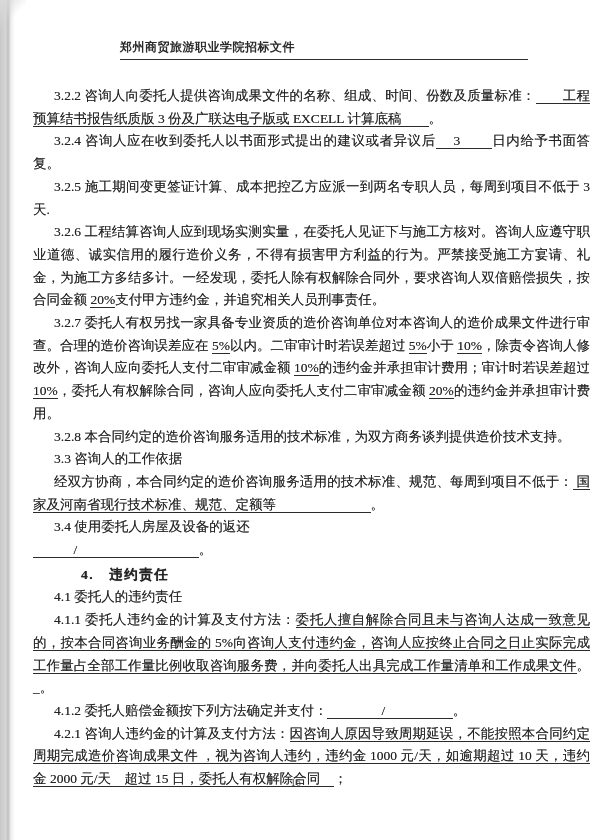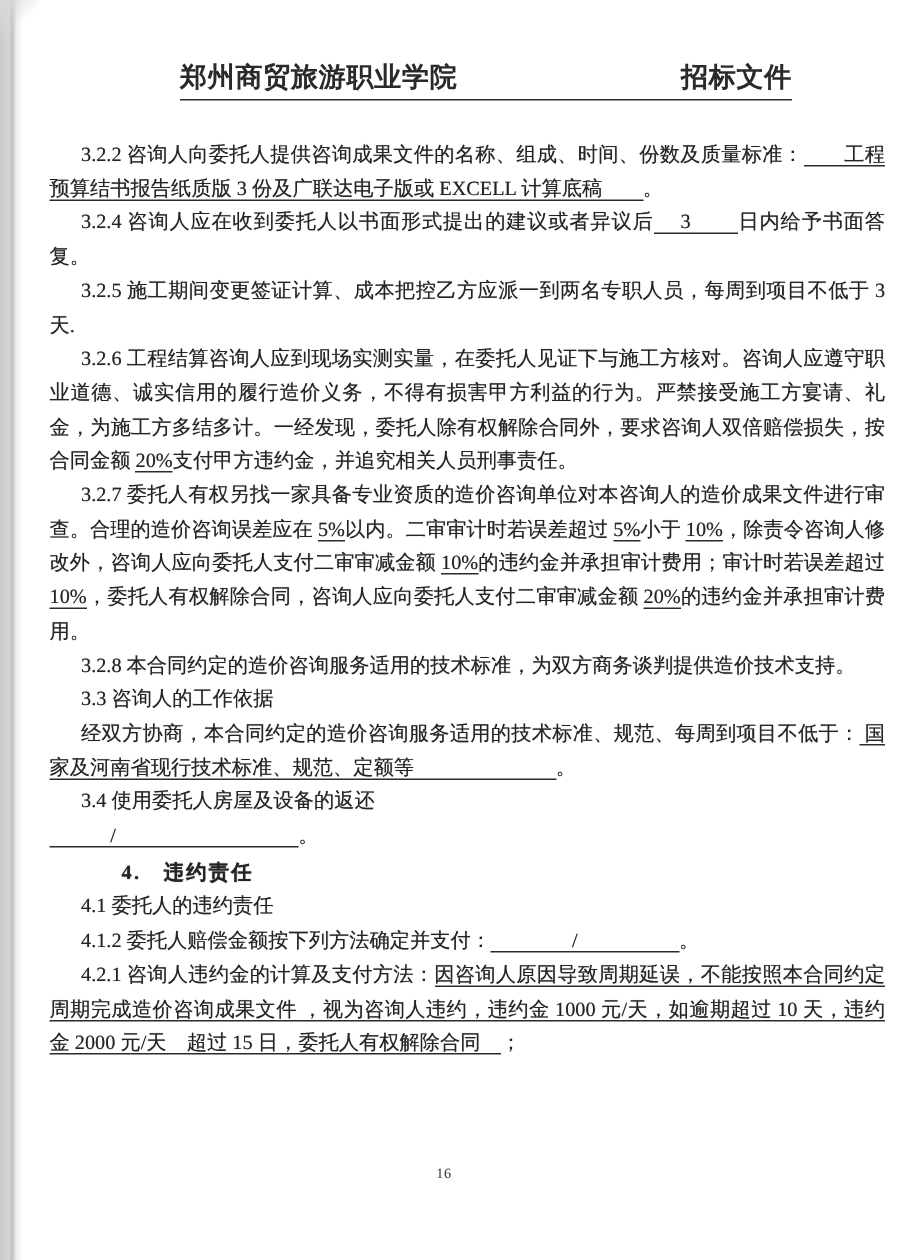--- a/index.html
+++ b/index.html
@@ -15,25 +15,25 @@
     background:linear-gradient(to right,#c9c9c9 0px,#d6d6d6 6px,#bfbfbf 8px,#efefef 11px,#ffffff 15px);
   }
   .scan-corner{
     position:absolute;left:0;top:0;width:26px;height:26px;
     background:linear-gradient(135deg,#dadada 0%,rgba(255,255,255,0) 60%);
   }
   .page{
     position:absolute;left:33px;right:10px;top:0;bottom:0;
   }
   .doc-header{
-    display:flex;justify-content:space-between;align-items:flex-end;
+    display:flex;align-items:flex-end;
     margin:39px 62px 0 87px;
     padding-bottom:3px;
     border-bottom:1.4px solid #2e2e2e;
-    font-size:18px;font-weight:bold;letter-spacing:.5px;
+    font-size:12px;font-weight:bold;letter-spacing:.5px;
     color:#2a2a2a;
   }
   .doc-body{
     margin-top:25px;
     font-size:13.5px;
     line-height:22.7px;
     text-align:justify;
     text-shadow:0 0 .5px rgba(40,40,40,.6);
   }
   .para{margin:0;}
@@ -63,18 +63,19 @@
       <p class="para indent"><span>3.2.5 施工期间变更签证计算、成本把控乙方应派一到两名专职人员，每周到项目不低于 3 天.</span></p>
       <p class="para indent"><span>3.2.6 工程结算咨询人应到现场实测实量，在委托人见证下与施工方核对。咨询人应遵守职业道德、诚实信用的履行造价义务，不得有损害甲方利益的行为。严禁接受施工方宴请、礼金，为施工方多结多计。一经发现，委托人除有权解除合同外，要求咨询人双倍赔偿损失，按合同金额 </span><span class="u">20%</span><span>支付甲方违约金，并追究相关人员刑事责任。</span></p>
       <p class="para indent"><span>3.2.7 委托人有权另找一家具备专业资质的造价咨询单位对本咨询人的造价成果文件进行审查。合理的造价咨询误差应在 </span><span class="u">5%</span><span>以内。二审审计时若误差超过 </span><span class="u">5%</span><span>小于 </span><span class="u">10%</span><span>，除责令咨询人修改外，咨询人应向委托人支付二审审减金额 </span><span class="u">10%</span><span>的违约金并承担审计费用；审计时若误差超过 </span><span class="u">10%</span><span>，委托人有权解除合同，咨询人应向委托人支付二审审减金额 </span><span class="u">20%</span><span>的违约金并承担审计费用。</span></p>
       <p class="para indent"><span>3.2.8 本合同约定的造价咨询服务适用的技术标准，为双方商务谈判提供造价技术支持。</span></p>
       <p class="para indent"><span>3.3 咨询人的工作依据</span></p>
       <p class="para indent"><span>经双方协商，本合同约定的造价咨询服务适用的技术标准、规范、每周到项目不低于：</span><span class="u"> 国家及河南省现行技术标准、规范、定额等　　　　　　　</span><span>。</span></p>
       <p class="para indent"><span>3.4 使用委托人房屋及设备的返还</span></p>
       <p class="para"><span class="u">　　　/　　　　　　　　　</span><span>。</span></p>
       <p class="para indent heading"><span style="font-weight: bold; margin-left: 27px;">4.　违约责任</span></p>
       <p class="para indent"><span>4.1 委托人的违约责任</span></p>
+      <p class="para indent"><span>4.1.1 委托人违约金的计算及支付方法：</span><span class="u">委托人擅自解除合同且未与咨询人达成一致意见的，按本合同咨询业务酬金的 5%向咨询人支付违约金，咨询人应按终止合同之日止实际完成工作量占全部工作量比例收取咨询服务费，并向委托人出具完成工作量清单和工作成果文件</span><span>。_。</span></p>
       <p class="para indent"><span>4.1.2 委托人赔偿金额按下列方法确定并支付：</span><span class="u">　　　　/　　　　　</span><span>。</span></p>
       <p class="para indent"><span>4.2.1 咨询人违约金的计算及支付方法：</span><span class="u">因咨询人原因导致周期延误，不能按照本合同约定周期完成造价咨询成果文件 ，视为咨询人违约，违约金 1000 元/天，如逾期超过 10 天，违约金 2000 元/天　超过 15 日，委托人有权解除合同　</span><span>；</span></p>
     </div>
 </div>
 
 <div class="doc-footer">16</div>
 
 </body></html>

